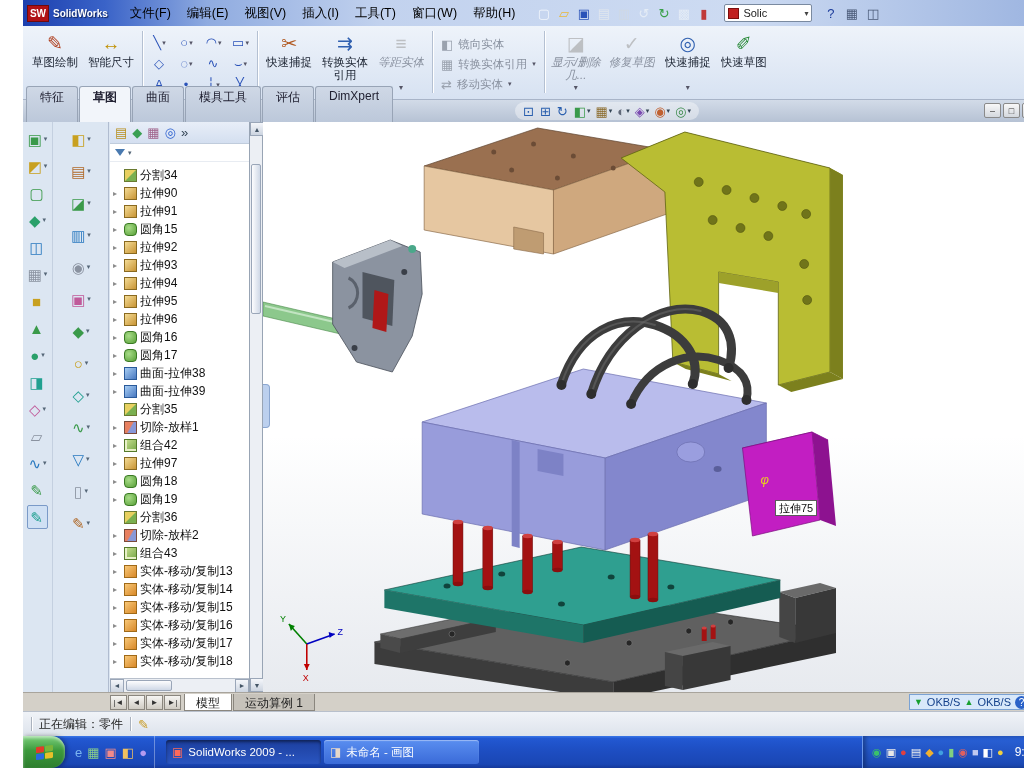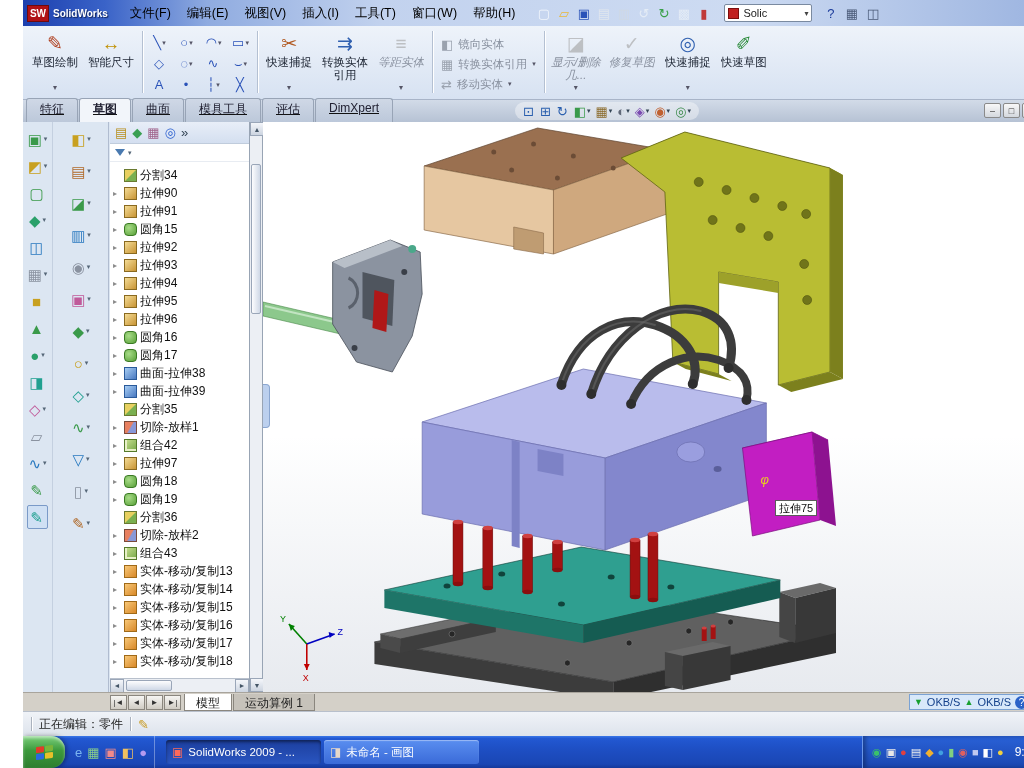--- a/index.html
+++ b/index.html
@@ -40,21 +40,21 @@
 .stackgroup{display:flex;flex-direction:column;gap:2px;padding-top:5px;}
 .stkbtn{display:flex;align-items:center;gap:5px;height:18px;padding:0 5px;cursor:default;}
 .stki{font-size:13px;}
 .stkl{font-size:11.5px;color:#1a2230;white-space:nowrap;}
 .stkbtn.disabled .stkl{color:#8a92a0;}
 .sgdd{font-size:7px;color:#556;}
 .ds-watermark{position:absolute;right:26px;top:4px;font-size:60px;font-style:italic;font-weight:bold;color:#cad0db;letter-spacing:-5px;font-family:"Liberation Serif",serif;pointer-events:none;}
 
 
 .cmdtabs{position:absolute;top:100px;left:0;right:0;height:22px;background:linear-gradient(#d2dbe8,#b6c2d4);display:flex;align-items:flex-end;padding-left:3px;}
-.tabs{display:flex;height:24px;text-decoration:underline;}
+.tabs{display:flex;height:36px;}
 .ctab{padding:2px 13px;font-size:12px;color:#223;background:linear-gradient(#cfd8e6,#bcc8da);border:1px solid #98a4b6;border-bottom:none;border-radius:3px 3px 0 0;margin-right:1px;cursor:default;white-space:nowrap;}
 .ctab.active{background:#f2f5fa;font-weight:bold;}
 .headsup{position:absolute;left:492px;top:2px;display:flex;gap:5px;background:rgba(255,255,255,.4);border-radius:9px;padding:0 8px;height:18px;align-items:center;}
 .hu{display:flex;align-items:center;gap:1px;cursor:default;}
 .hug{font-size:13px;}
 .hud{font-size:7px;color:#345;}
 .winbtns{position:absolute;right:8px;top:3px;display:flex;gap:2px;}
 .wb{width:17px;height:15px;background:linear-gradient(#f8f8f8,#d4d8de);border:1px solid #8a8a8a;font-size:9px;display:flex;align-items:center;justify-content:center;border-radius:2px;color:#333;cursor:default;}
 
 

